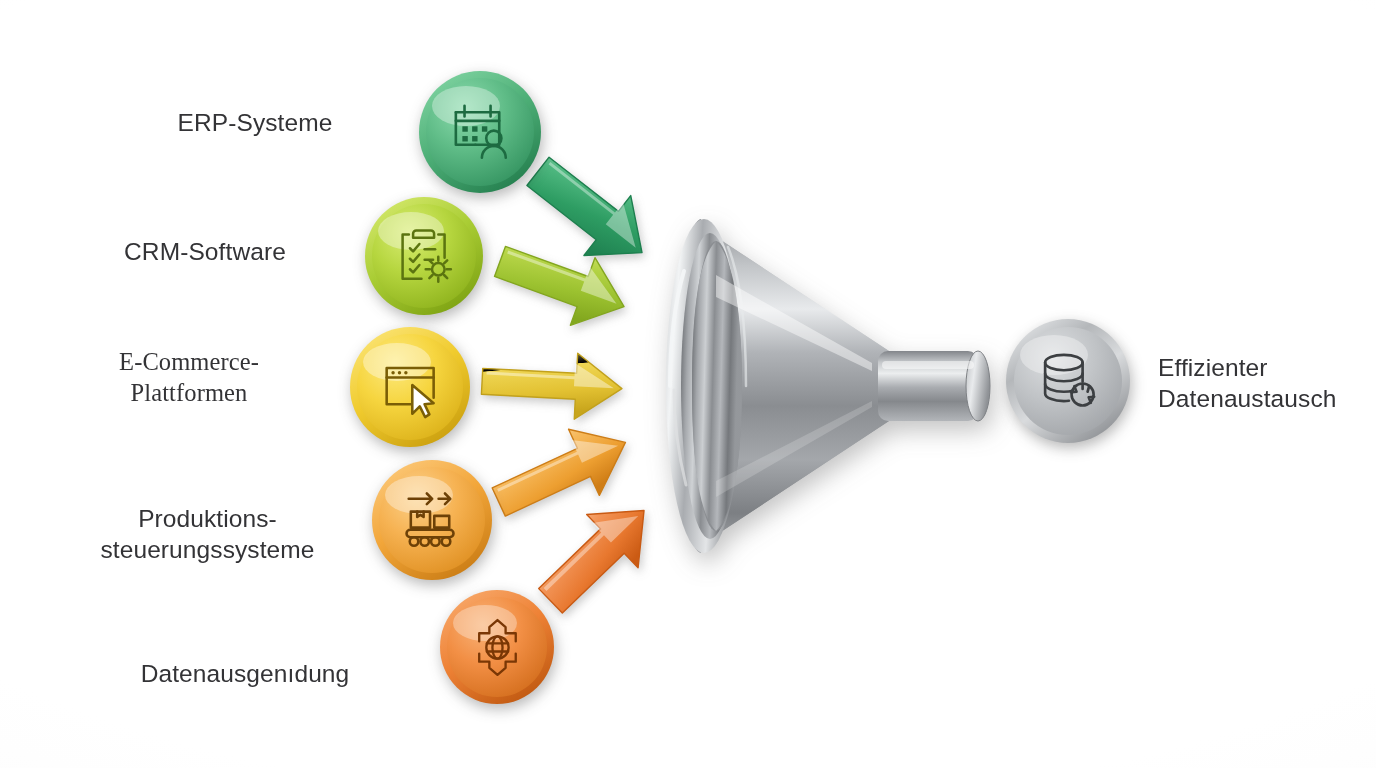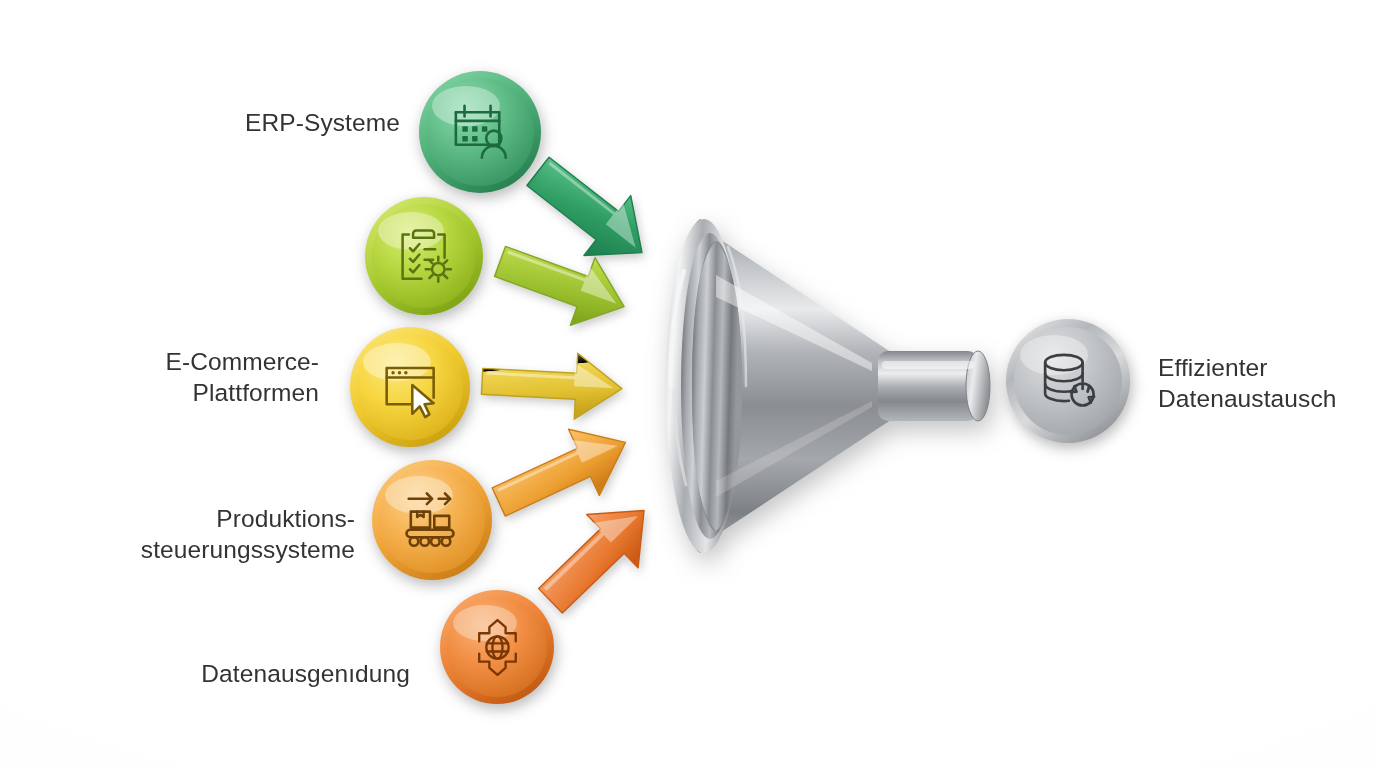--- a/index.html
+++ b/index.html
@@ -23,21 +23,21 @@
   
   .label {
     position: absolute;
     color: #333336;
     font-size: 24.5px;
     line-height: 31px;
     letter-spacing: 0.1px;
     white-space: pre-line;
     font-weight: 400;
   }
-  .label.right-align { text-align: right; }
+  .label.right-align { text-align: center; }
   .label.left-align  { text-align: left; }
 
   
   .coin {
     position: absolute;
     border-radius: 50%;
     box-sizing: border-box;
     display: flex;
     align-items: center;
     justify-content: center;
@@ -74,22 +74,23 @@
   }
   .arrow svg { width: 100%; height: 100%; display: block; overflow: visible; }
 </style>
 </head>
 <body>
 
 <div id="stage">
 
   <div class="label right-align" style="left:110px; top:107px; width:290px;">ERP-Systeme</div>
 
-
-  <div class="label right-align" style="left:29px; top:346px; width:290px;">E-Commerce-
+  <div class="label right-align" style="left:60px; top:236px; width:290px;">CRM-Software</div>
+
+  <div class="label right-align" style="left:44px; top:346px; width:290px;font-family:Liberation Serif, serif;">E-Commerce-
 Plattformen</div>
 
   <div class="label right-align" style="left:60px; top:503px; width:295px;">Produktions-
 steuerungssysteme</div>
 
   <div class="label right-align" style="left:80px; top:658px; width:330px;">Datenausgenıdung</div>
 
   <div class="label left-align" style="left:1158px; top:352px; width:250px;">Effizienter
 Datenaustausch</div>
 

